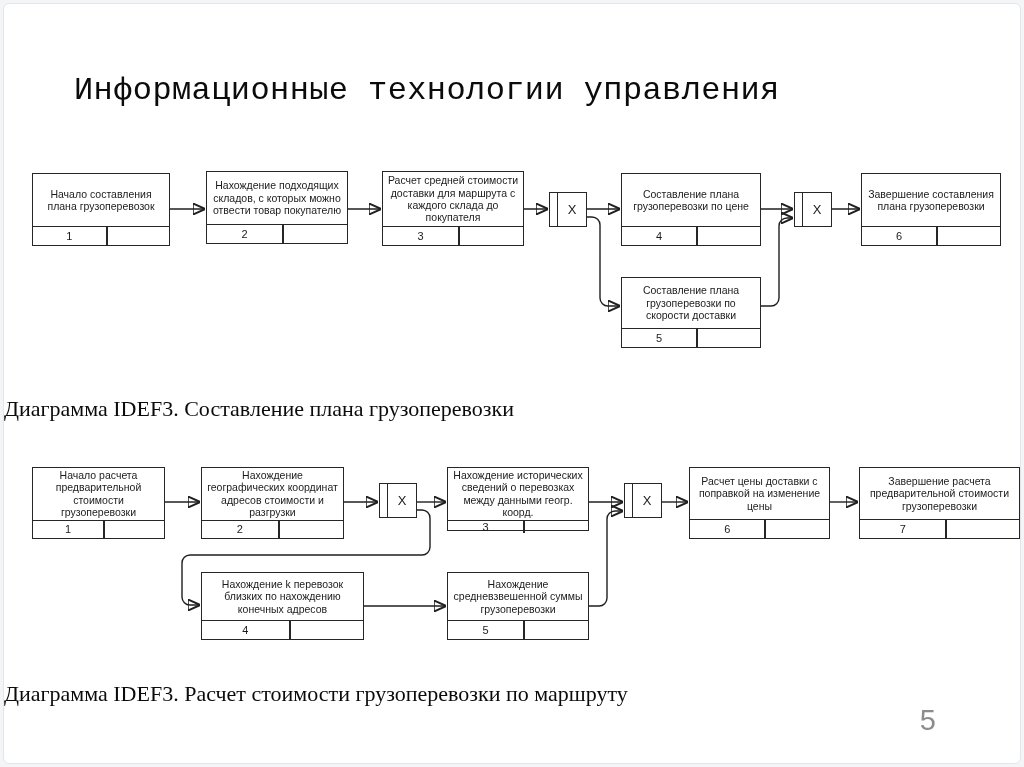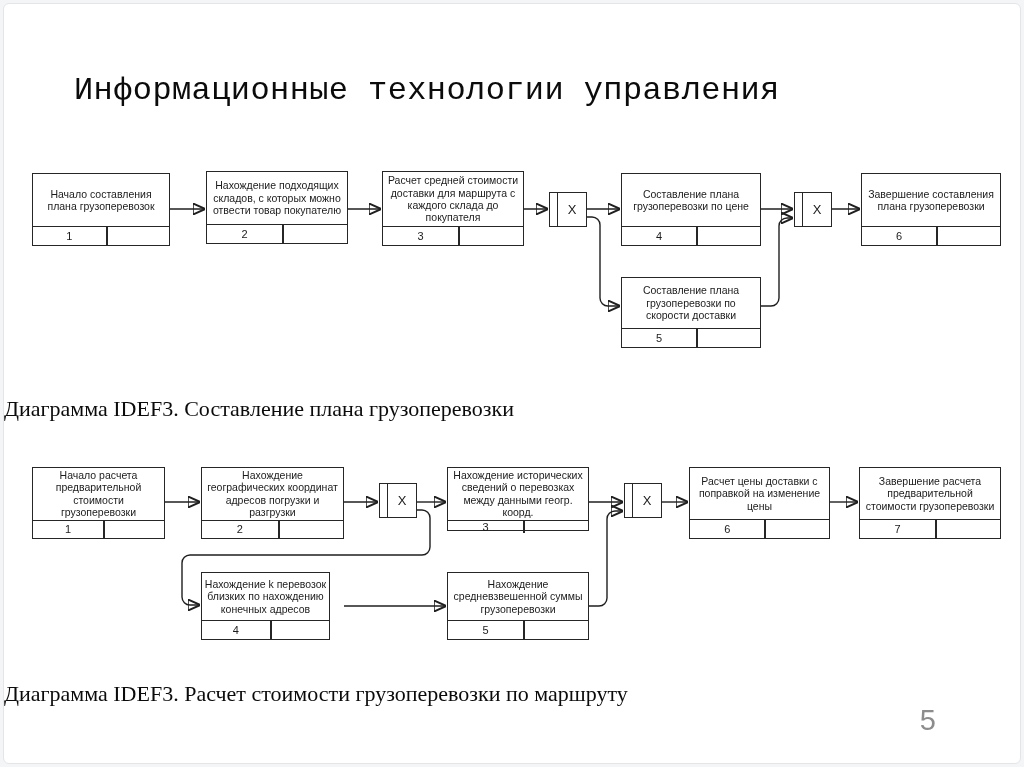--- a/index.html
+++ b/index.html
@@ -138,21 +138,21 @@
 
     <div class="pbox" style="left:8px;top:8px;width:133px;height:72px">
       <div class="pbox-label">Начало расчета предварительной стоимости грузоперевозки</div>
       <div class="pbox-strip">
         <div class="pbox-num">1</div>
         <div class="pbox-cell"></div>
       </div>
     </div>
 
     <div class="pbox" style="left:177px;top:8px;width:143px;height:72px">
-      <div class="pbox-label">Нахождение географических координат адресов погрузки и разгрузки</div>
+      <div class="pbox-label">Нахождение географических координат адресов стоимости и разгрузки</div>
       <div class="pbox-strip">
         <div class="pbox-num">2</div>
         <div class="pbox-cell"></div>
       </div>
     </div>
 
     <div class="junction" style="left:355px;top:24px">
       <div class="junction-bar"></div>
       <div class="junction-x">X</div>
     </div>
@@ -171,29 +171,29 @@
     </div>
 
     <div class="pbox" style="left:665px;top:8px;width:141px;height:72px">
       <div class="pbox-label">Расчет цены доставки с поправкой на изменение цены</div>
       <div class="pbox-strip">
         <div class="pbox-num">6</div>
         <div class="pbox-cell"></div>
       </div>
     </div>
 
-    <div class="pbox" style="left:835px;top:8px;width:142px;height:72px">
+    <div class="pbox" style="left:835px;top:8px;width:161px;height:72px">
       <div class="pbox-label">Завершение расчета предварительной стоимости грузоперевозки</div>
       <div class="pbox-strip">
         <div class="pbox-num">7</div>
         <div class="pbox-cell"></div>
       </div>
     </div>
 
-    <div class="pbox" style="left:177px;top:113px;width:129px;height:68px">
+    <div class="pbox" style="left:177px;top:113px;width:163px;height:68px">
       <div class="pbox-label">Нахождение k перевозок близких по нахождению конечных адресов</div>
       <div class="pbox-strip">
         <div class="pbox-num">4</div>
         <div class="pbox-cell"></div>
       </div>
     </div>
 
     <div class="pbox" style="left:423px;top:113px;width:142px;height:68px">
       <div class="pbox-label">Нахождение средневзвешенной суммы грузоперевозки</div>
       <div class="pbox-strip">

